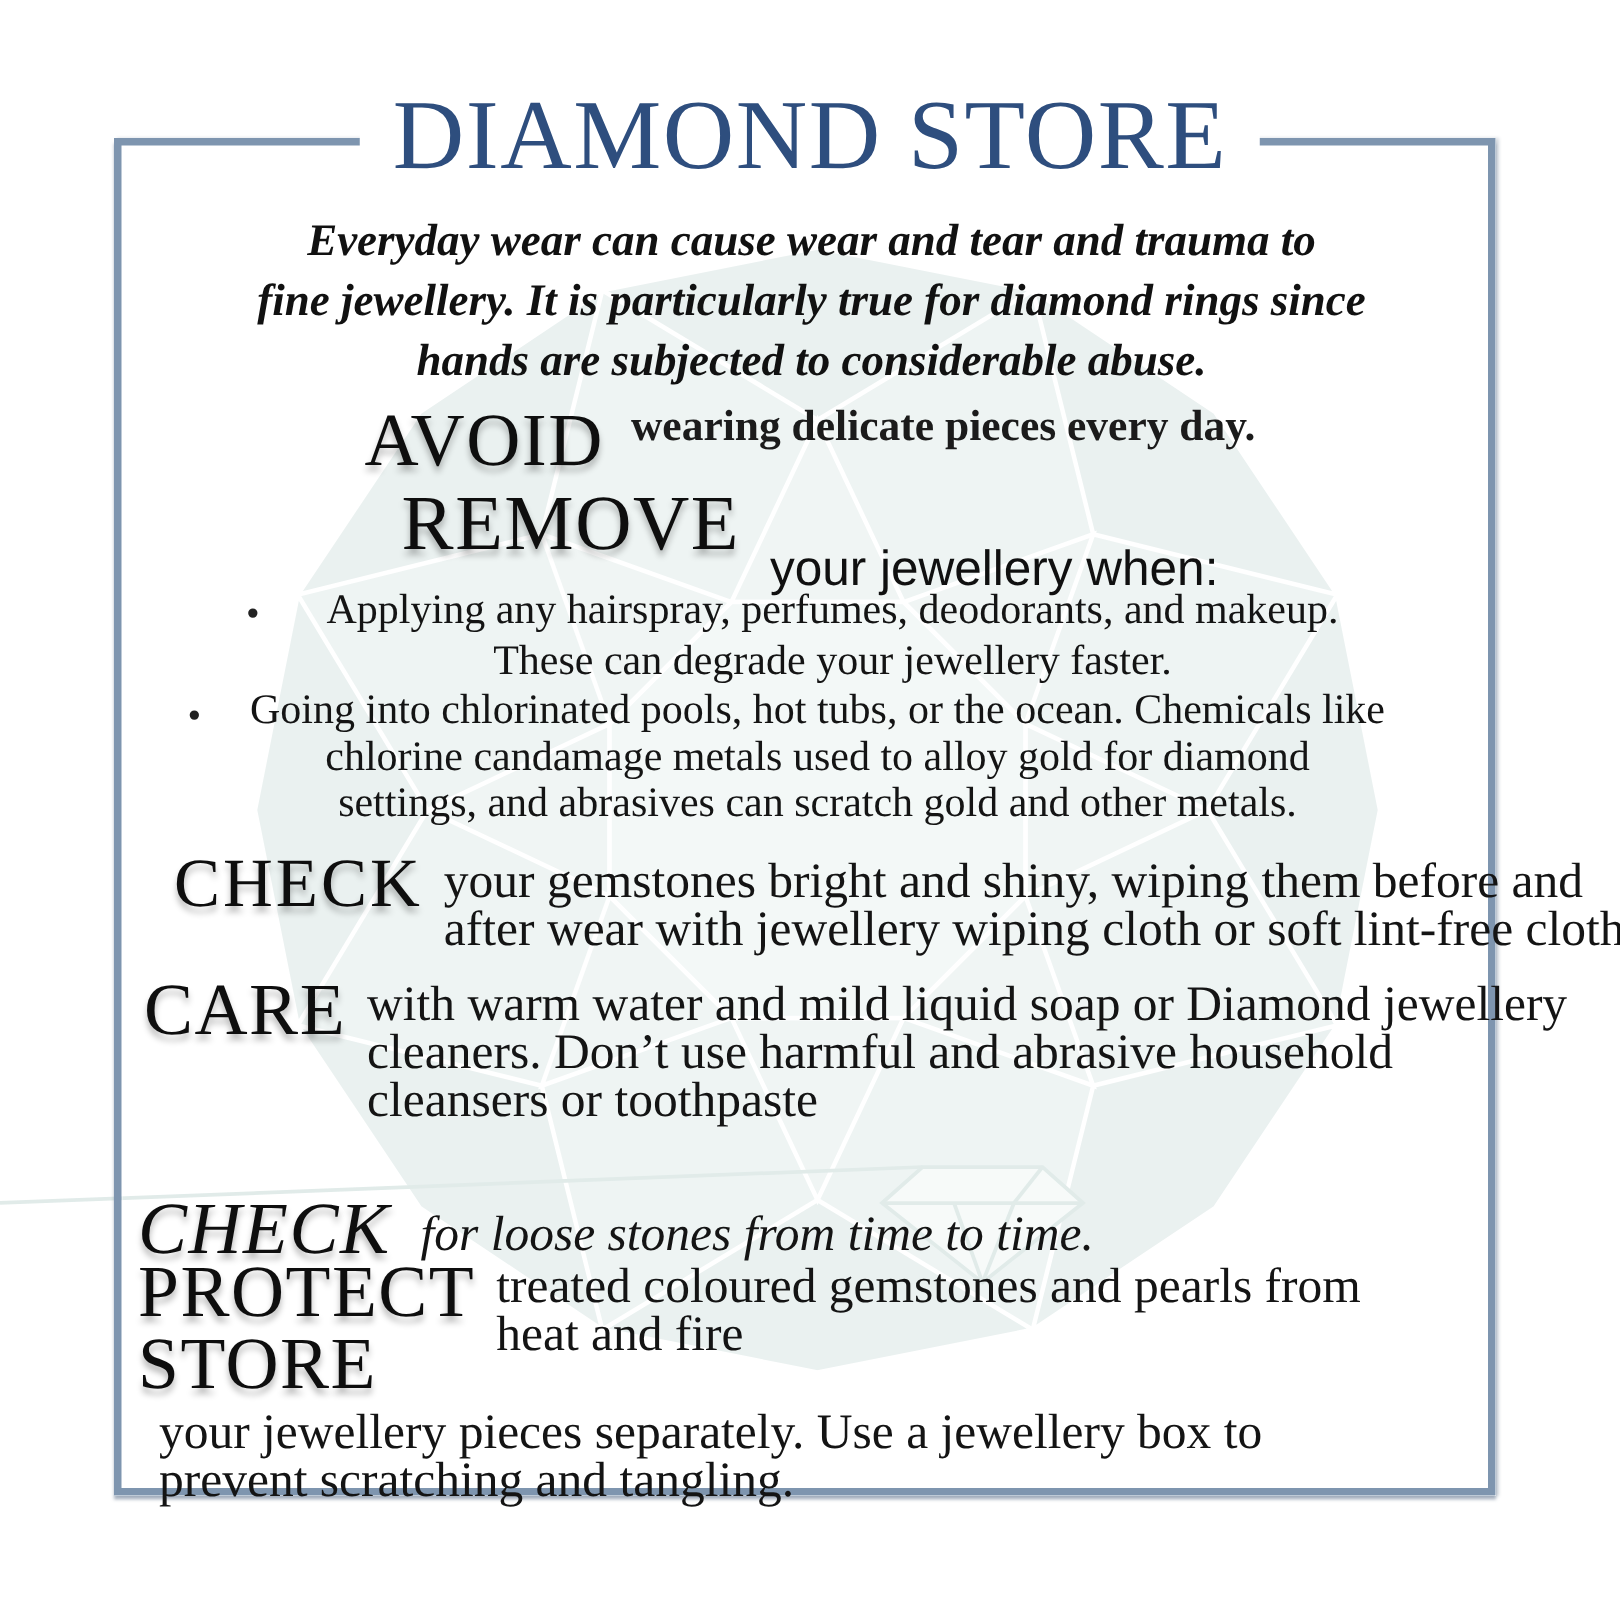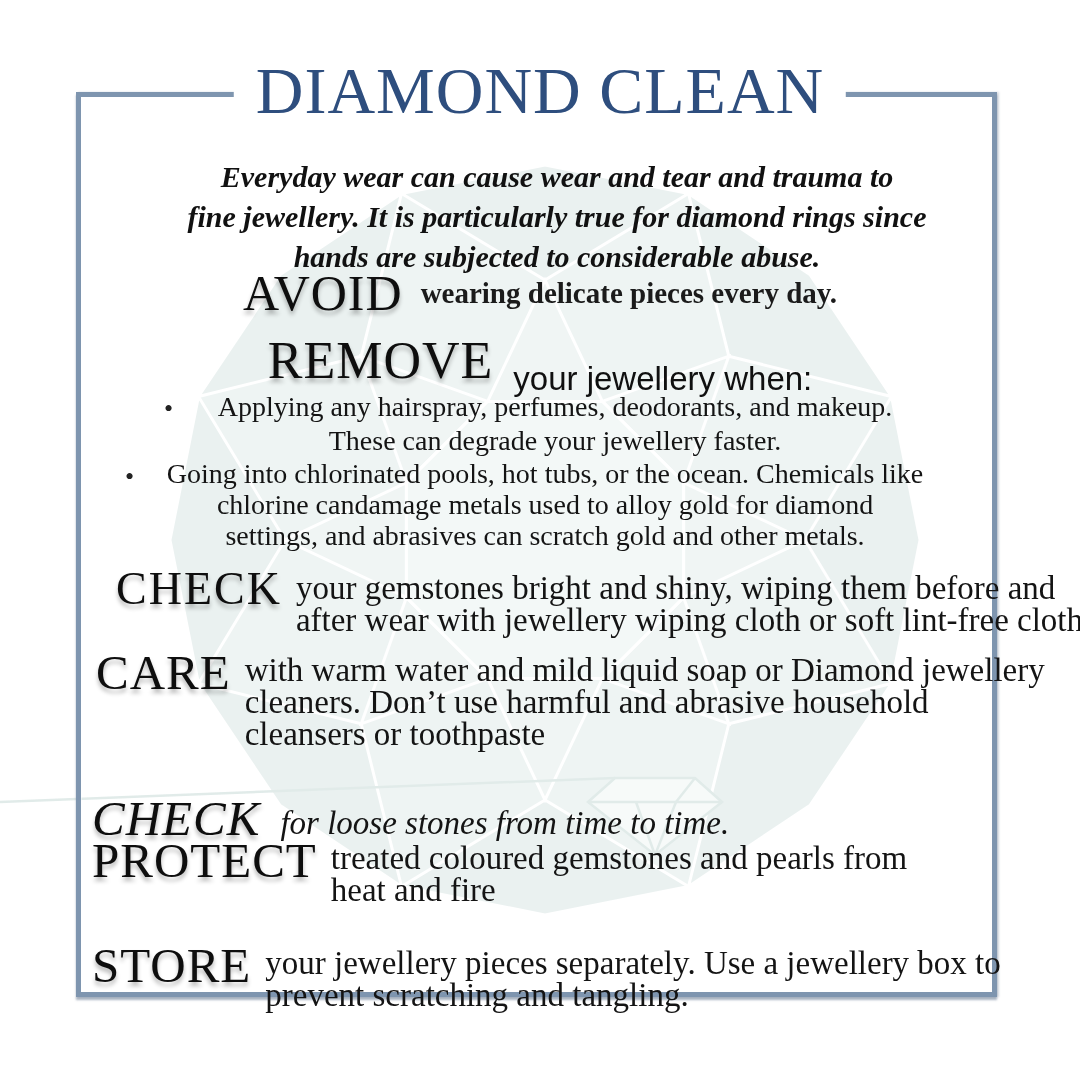--- a/index.html
+++ b/index.html
@@ -23,29 +23,29 @@
   .title {
     position: absolute; top: 56px; left: 50%; transform: translateX(-50%);
     margin: 0; background: #ffffff; padding: 0 22px;
     font-size: 66px; font-weight: normal; line-height: 1.05;
     letter-spacing: 1px; white-space: nowrap;
     color: #2e4e7e;
   }
 
   .intro {
     position: absolute; top: 140px; left: 50%; transform: translateX(-50%);
-    width: 1000px; margin: 17px; text-align: center;
+    width: 1000px; margin: 1px; text-align: center;
     font-style: italic; font-weight: bold;
     font-size: 30px; line-height: 40px; white-space: nowrap;
     color: #111111;
   }
 
   .center-row {
     position: absolute; left: 90px; right: 90px;
-    display: flex; justify-content: center; align-items: center;
+    display: flex; justify-content: center; align-items: flex-start;
   }
   .kw {
     font-size: 48px; line-height: 1; letter-spacing: 1px; color: #0e0e0e;
     text-shadow: 0 4px 4px rgba(0,0,0,.28);
     white-space: nowrap;
   }
   .row-avoid { top: 268px; }
   .row-avoid .kw { font-size: 50px; }
   .row-avoid .desc { margin-left: 18px; font-size: 29px; font-weight: bold; white-space: nowrap; }
   .row-remove { top: 324px; }
@@ -66,21 +66,21 @@
   .sec .txt { margin-left: 14px; margin-top: 6px; font-size: 33px; line-height: 32px; white-space: nowrap; color: #141414; }
   .sec-keep    { top: 566px; left: 116px; }
   .sec-keep .kw { font-size: 46px; letter-spacing: 2px; }
   .sec-clean   { top: 648px; left: 96px; }
   .sec-clean .kw { font-size: 49px; }
   .sec-check   { top: 794px; left: 92px; font-style: italic; }
   .sec-check .kw { font-size: 49px; }
   .sec-check .txt { margin-top: 13px; margin-left: 20px; }
   .sec-protect { top: 836px; left: 92px; }
   .sec-protect .kw { font-size: 49px; }
-  .sec-store   { top: 941px; left: 92px; }
+  .sec-store   { top: 884px; left: 92px; flex-direction: column; }
   .sec-store .kw { font-size: 49px; }
 </style>
 </head>
 <body>
 
 <svg class="watermark" viewBox="0 0 1080 1080" aria-hidden="true">
   <g stroke="#ffffff" stroke-width="3" fill="#ecf3f2">
     <polygon points="920,540 891.5,396.5 810.2,274.8 688.5,193.5 545,165 401.5,193.5 279.8,274.8 198.5,396.5 170,540 198.5,683.5 279.8,805.2 401.5,886.5 545,915 688.5,886.5 810.2,805.2 891.5,683.5"></polygon>
     <polygon fill="#e7efee" points="805,540 891.5,683.5 920,540 891.5,396.5"></polygon>
     <polygon fill="#e7efee" points="728.8,356.2 891.5,396.5 810.2,274.8 688.5,193.5"></polygon>
@@ -105,21 +105,21 @@
     <line x1="588" y1="802" x2="722" y2="802"></line>
     <line x1="615" y1="778" x2="636,802" y2="802"></line>
     <line x1="636" y1="802" x2="655" y2="855"></line>
     <line x1="676" y1="802" x2="655" y2="855"></line>
     <line x1="695" y1="778" x2="676" y2="802"></line>
   </g>
 </svg>
 
 <div class="frame"></div>
 
-<h1 class="title">DIAMOND CLEAN</h1>
+<h1 class="title">DIAMOND STORE</h1>
 
 <p class="intro">Everyday wear can cause wear and tear and trauma to<br>fine jewellery. It is particularly true for diamond rings since<br>hands are subjected to considerable abuse.</p>
 
 <div class="center-row row-avoid">
   <span class="kw">AVOID</span>
   <span class="desc">wearing delicate pieces every day.</span>
 </div>
 
 <div class="center-row row-remove">
   <span class="kw">REMOVE</span>

